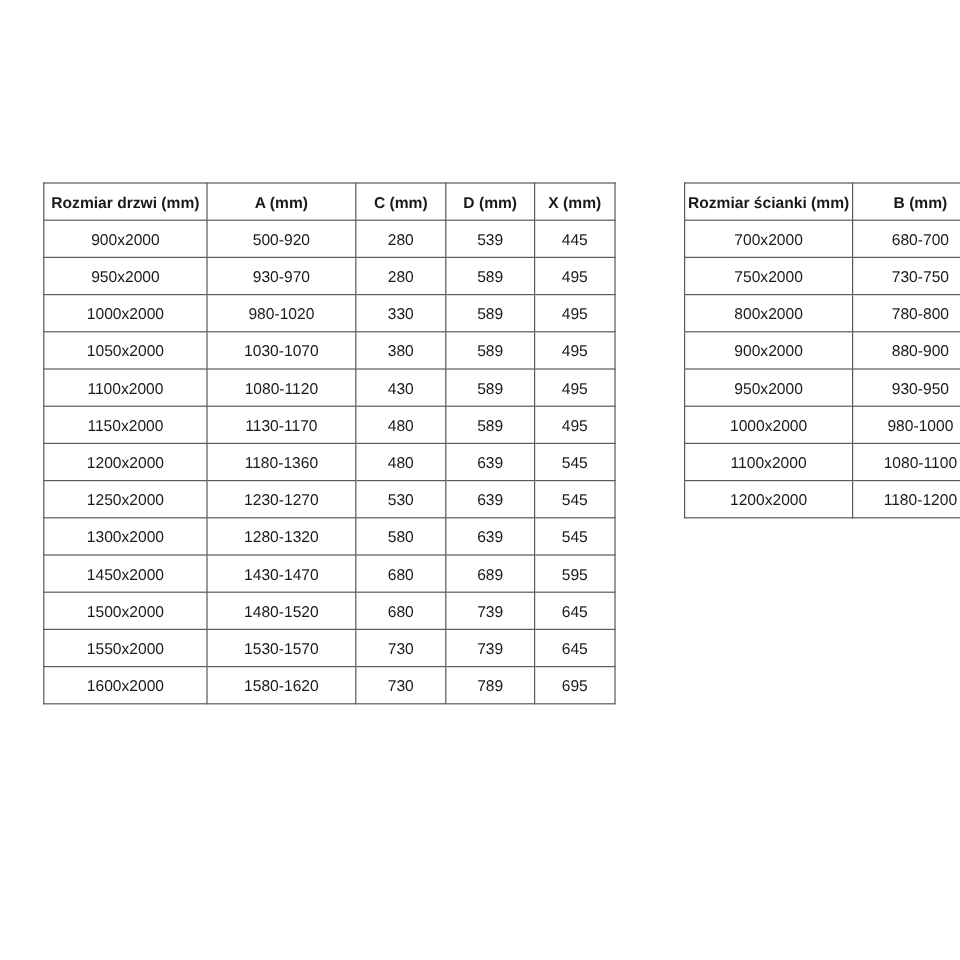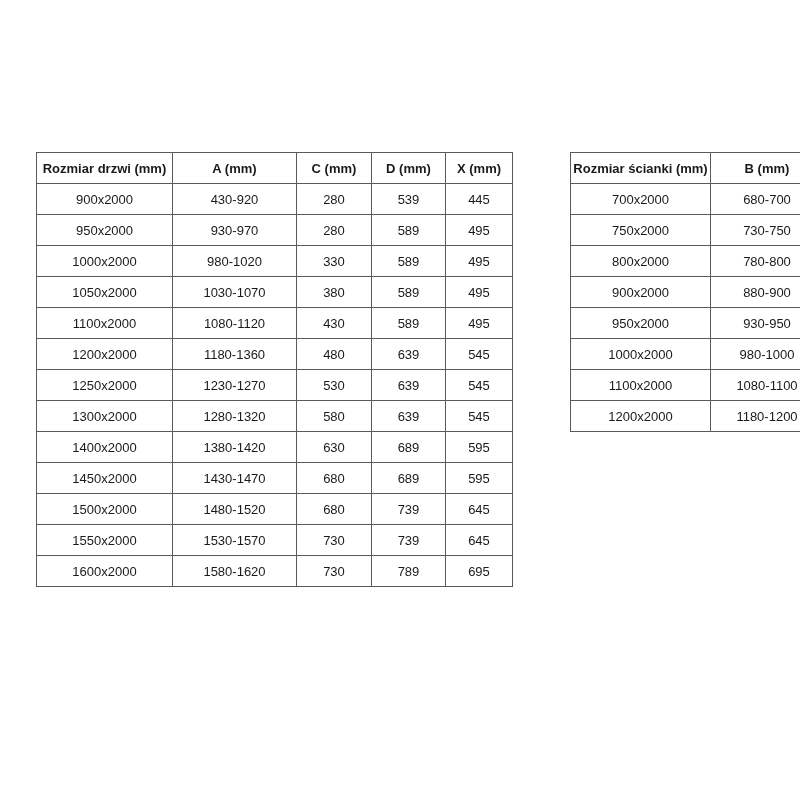--- a/index.html
+++ b/index.html
@@ -77,21 +77,21 @@
           <th>Rozmiar drzwi (mm)</th>
           <th>A (mm)</th>
           <th>C (mm)</th>
           <th>D (mm)</th>
           <th>X (mm)</th>
         </tr>
     </thead>
     <tbody>
         <tr>
           <td>900x2000</td>
-          <td>430-920</td>
+          <td>500-920</td>
           <td>280</td>
           <td>539</td>
           <td>445</td>
         </tr>
         <tr>
           <td>950x2000</td>
           <td>930-970</td>
           <td>280</td>
           <td>589</td>
           <td>495</td>
@@ -107,20 +107,27 @@
           <td>1050x2000</td>
           <td>1030-1070</td>
           <td>380</td>
           <td>589</td>
           <td>495</td>
         </tr>
         <tr>
           <td>1100x2000</td>
           <td>1080-1120</td>
           <td>430</td>
+          <td>589</td>
+          <td>495</td>
+        </tr>
+        <tr>
+          <td>1150x2000</td>
+          <td>1130-1170</td>
+          <td>480</td>
           <td>589</td>
           <td>495</td>
         </tr>
         <tr>
           <td>1200x2000</td>
           <td>1180-1360</td>
           <td>480</td>
           <td>639</td>
           <td>545</td>
         </tr>
@@ -130,27 +137,20 @@
           <td>530</td>
           <td>639</td>
           <td>545</td>
         </tr>
         <tr>
           <td>1300x2000</td>
           <td>1280-1320</td>
           <td>580</td>
           <td>639</td>
           <td>545</td>
-        </tr>
-        <tr>
-          <td>1400x2000</td>
-          <td>1380-1420</td>
-          <td>630</td>
-          <td>689</td>
-          <td>595</td>
         </tr>
         <tr>
           <td>1450x2000</td>
           <td>1430-1470</td>
           <td>680</td>
           <td>689</td>
           <td>595</td>
         </tr>
         <tr>
           <td>1500x2000</td>

